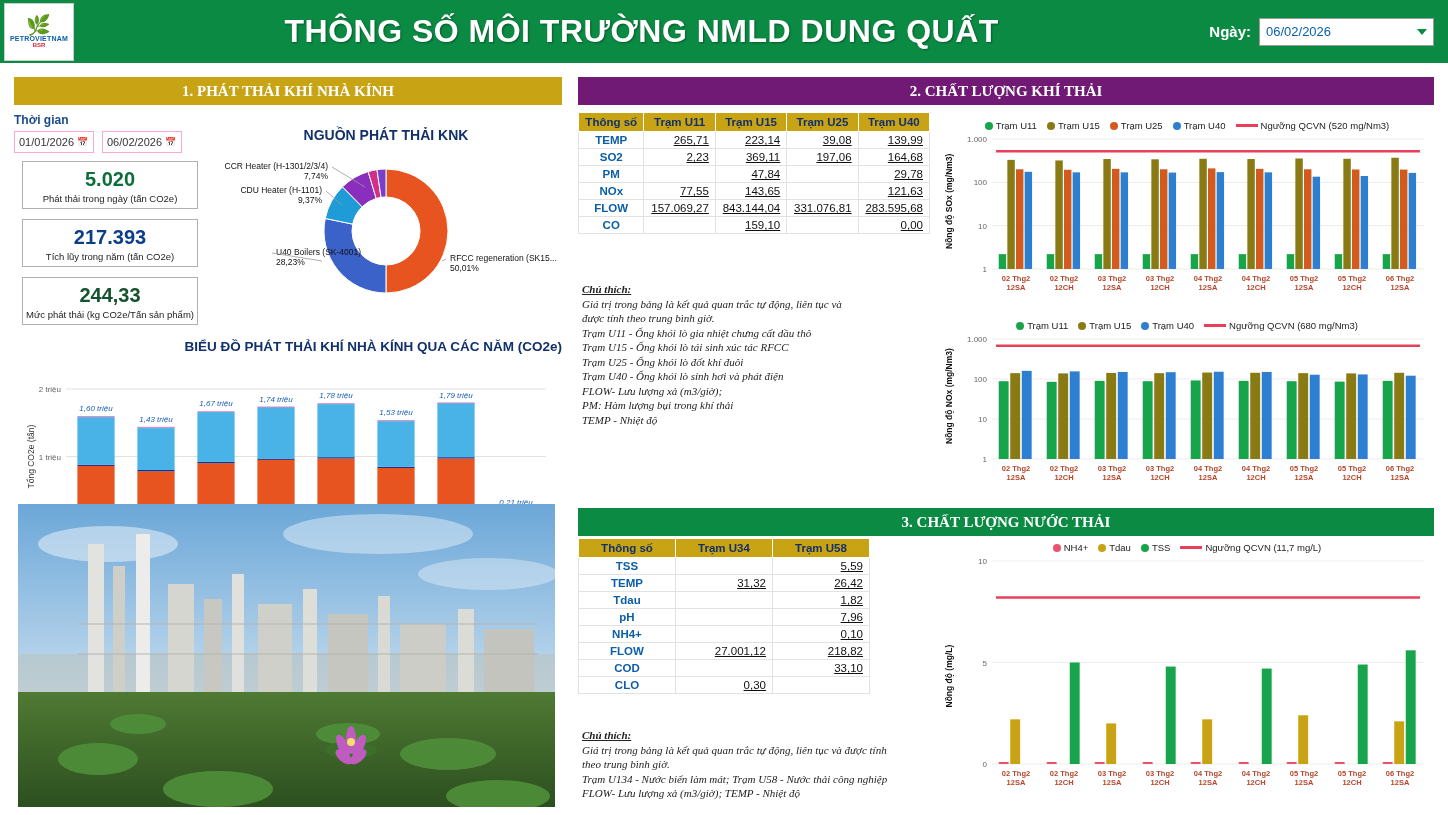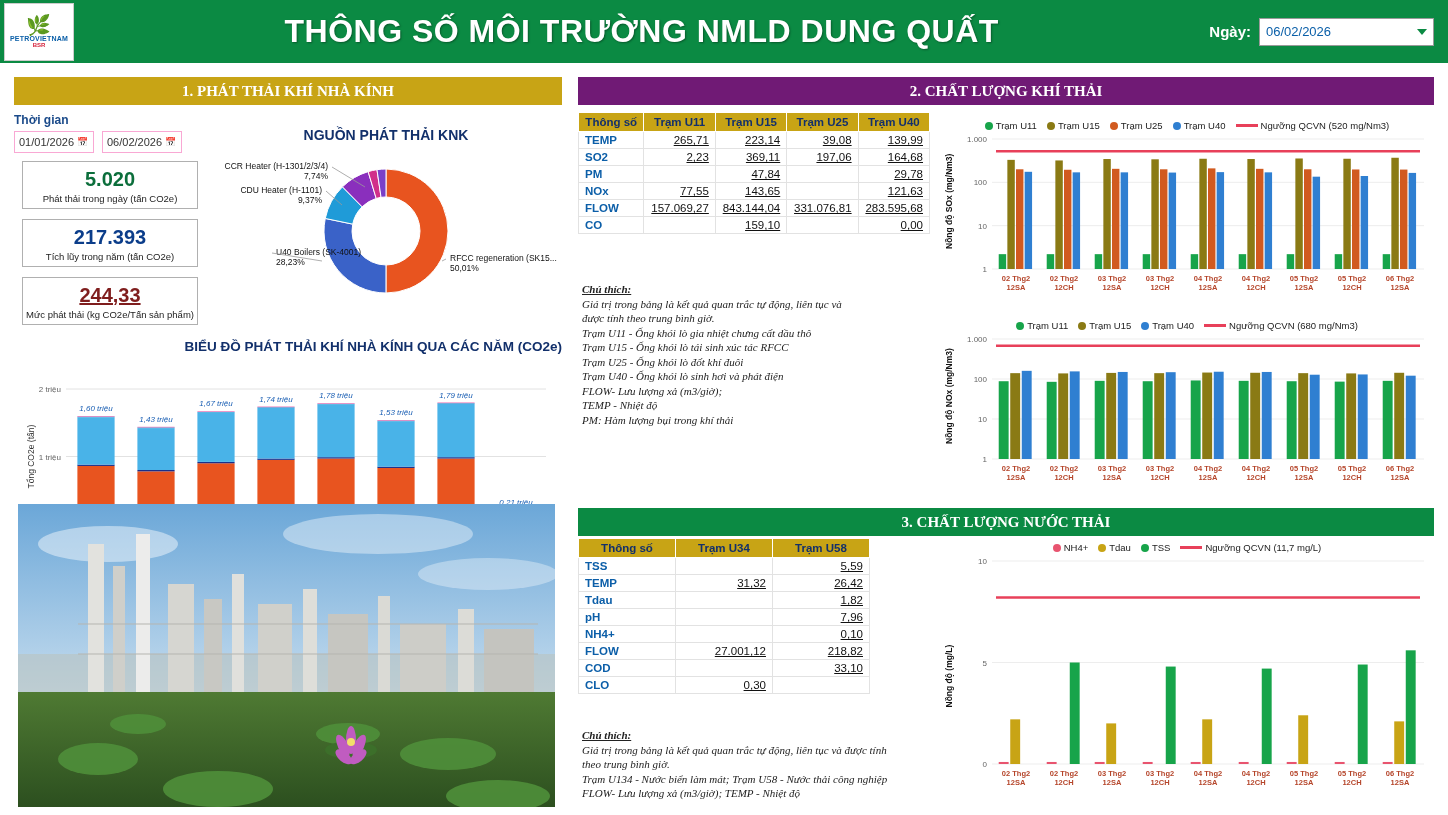--- a/index.html
+++ b/index.html
@@ -63,21 +63,21 @@
   .mini-cal { font-size:9px; color:#777; }
 
   .kpi {
     position:absolute; left:8px; width:176px; border:1px solid #b0b0b0; background:#fff;
     text-align:center; padding:6px 2px 4px;
   }
   .kpi .val { font-size:20px; font-weight:bold; }
   .kpi .lab { font-size:9.5px; color:#222; margin-top:2px; }
   #kpi1 { top:56px; } #kpi1 .val { color:#0b6e3b; }
   #kpi2 { top:114px; } #kpi2 .val { color:#0b3d8a; }
-  #kpi3 { top:172px; } #kpi3 .val { color:#7f1d1d;text-decoration:underline; }
+  #kpi3 { top:172px; } #kpi3 .val { color:#14532d; }
 
   #donut-title { position:absolute; left:196px; top:22px; width:352px; text-align:center;
     font-size:14px; font-weight:bold; color:#12306b; }
   #donut-wrap { position:absolute; left:196px; top:38px; width:352px; height:185px; }
 
   #bar-title { position:absolute; left:0; top:234px; width:548px; text-align:right;
     font-size:13.5px; font-weight:bold; color:#12306b; }
   #yearchart { position:absolute; left:8px; top:256px; width:532px; height:215px; }
 
   
@@ -87,21 +87,21 @@
     overflow:hidden;
   }
 
   
   .tbl { position:absolute; border-collapse:collapse; font-size:11.5px; }
   .tbl th {
     background:#c8a415; color:#13306b; font-weight:bold; border:1px solid #ffffff;
     padding:3px 6px; text-align:center; white-space:nowrap;
   }
   .tbl td { border:1px solid #e2e2e2; padding:2px 6px; }
-  .tbl td.k { color:#0b5ea8; font-weight:bold; text-align:left; }
+  .tbl td.k { color:#0b5ea8; font-weight:bold; text-align:center; }
   .tbl td.v { text-align:right; color:#111;text-decoration:underline; }
   #tbl1 { left:578px; top:112px; width:352px; }
   #tbl2 { left:578px; top:538px; width:292px; }
 
   .note { position:absolute; font-size:11px; color:#222; font-style:italic; line-height:1.32; font-family:"Liberation Serif", serif;}
   .note b { text-decoration:underline; font-style:italic; }
   #note1 { left:582px; top:282px; width:350px; }
   #note2 { left:582px; top:728px; width:352px; }
 
   
@@ -385,22 +385,22 @@
 <div class="note" id="note1">
   <b>Chú thích:</b>
   <div id="note1-lines">
       <div>Giá trị trong bảng là kết quả quan trắc tự động, liên tục và</div>
       <div>được tính theo trung bình giờ.</div>
       <div>Trạm U11 - Ống khói lò gia nhiệt chưng cất dầu thô</div>
       <div>Trạm U15 - Ống khói lò tái sinh xúc tác RFCC</div>
       <div>Trạm U25 - Ống khói lò đốt khí đuôi</div>
       <div>Trạm U40 - Ống khói lò sinh hơi và phát điện</div>
       <div>FLOW- Lưu lượng xả (m3/giờ);</div>
+      <div>PM: Hàm lượng bụi trong khí thải</div>
       <div>TEMP - Nhiệt độ</div>
-      <div>PM: Hàm lượng bụi trong khí thải</div>
     </div>
 </div>
 
 <table class="tbl" id="tbl2">
   <thead>
       <tr>
     <th>Thông số</th>
     <th>Trạm U34</th>
     <th>Trạm U58</th>
   </tr>

